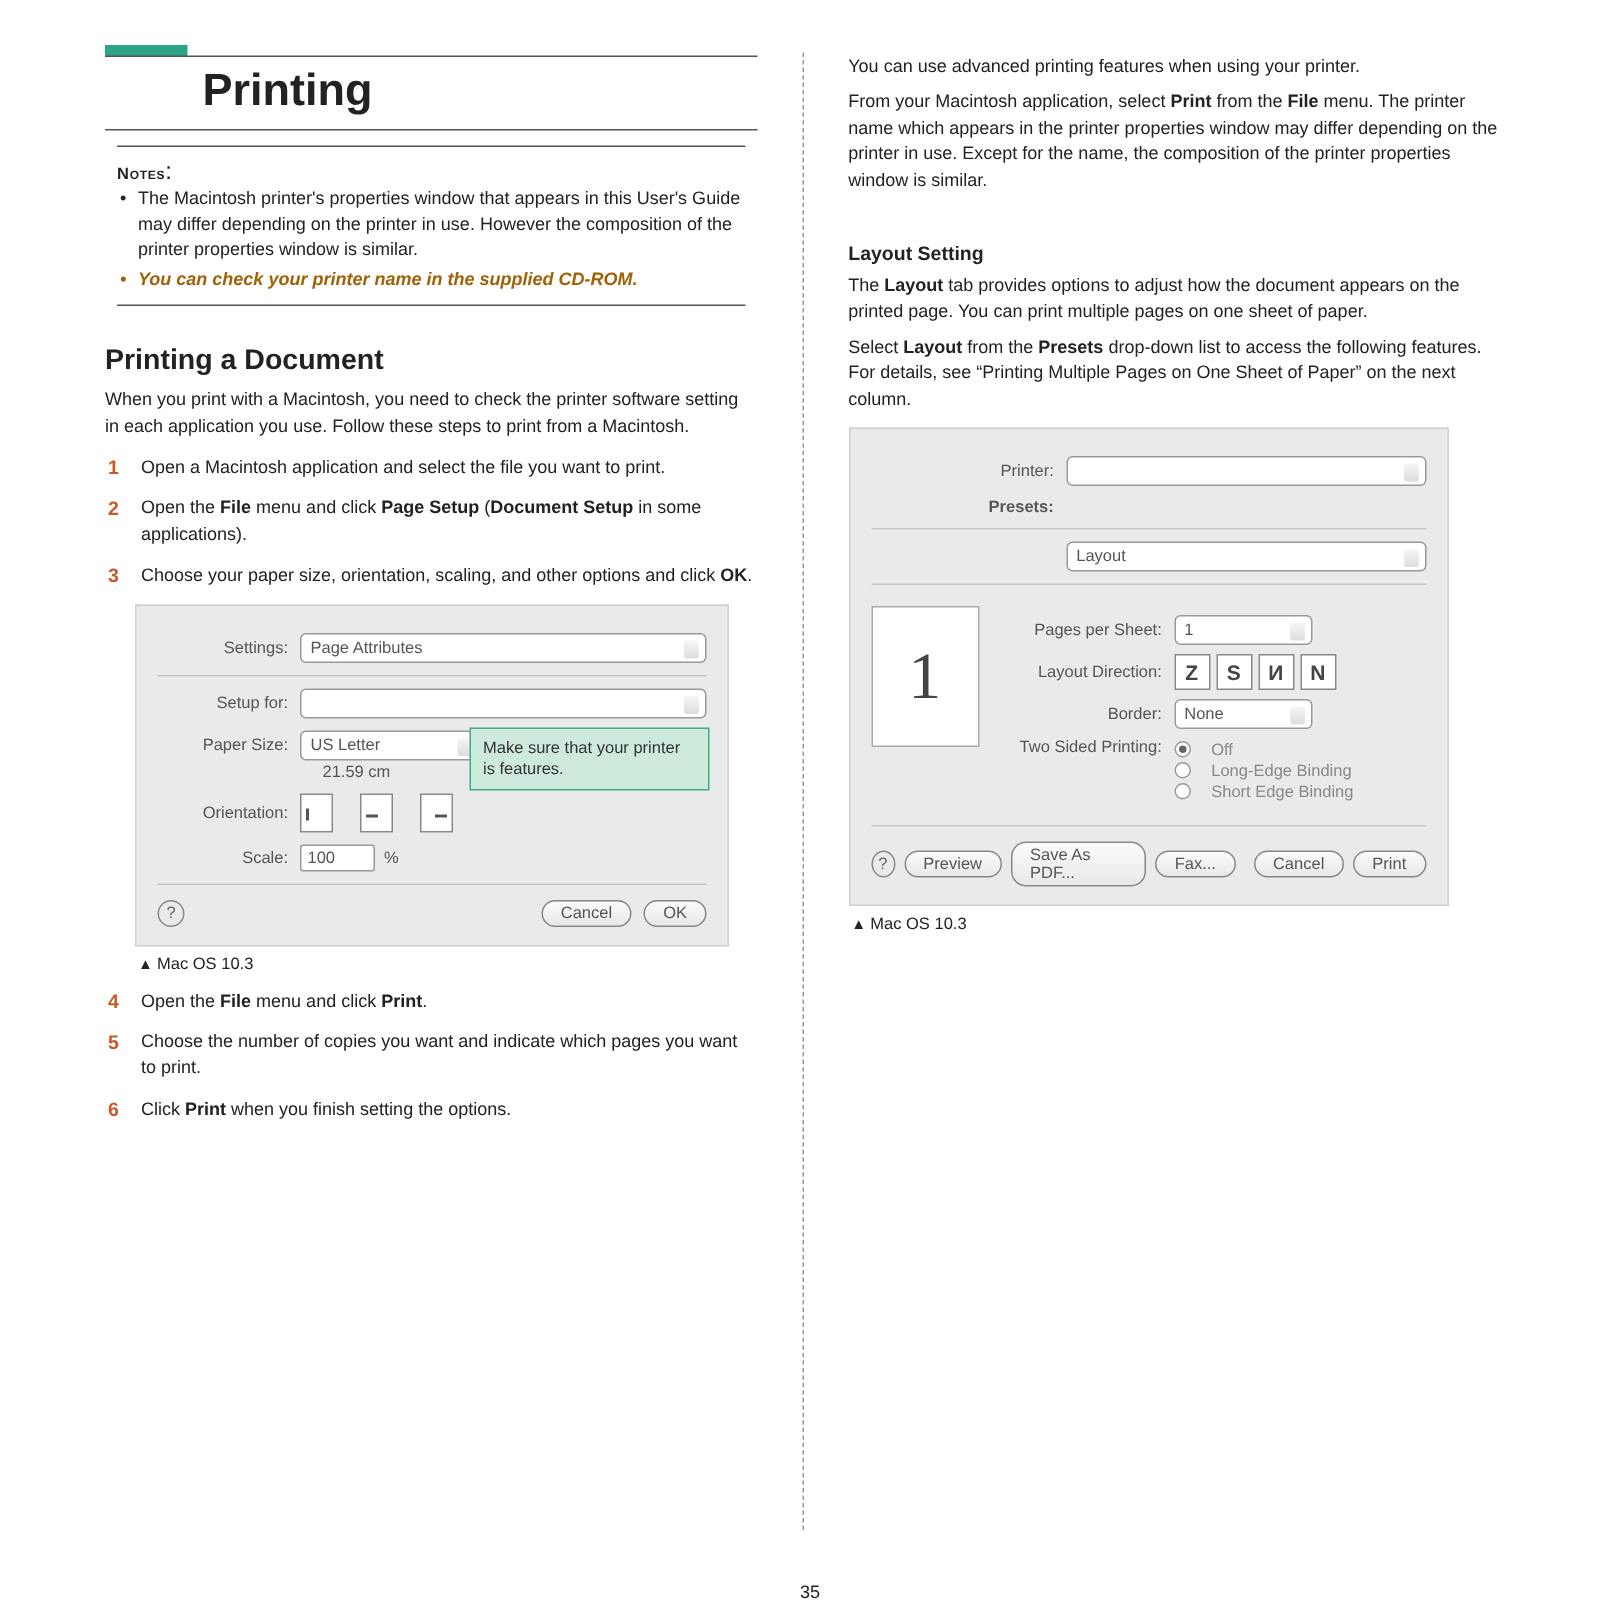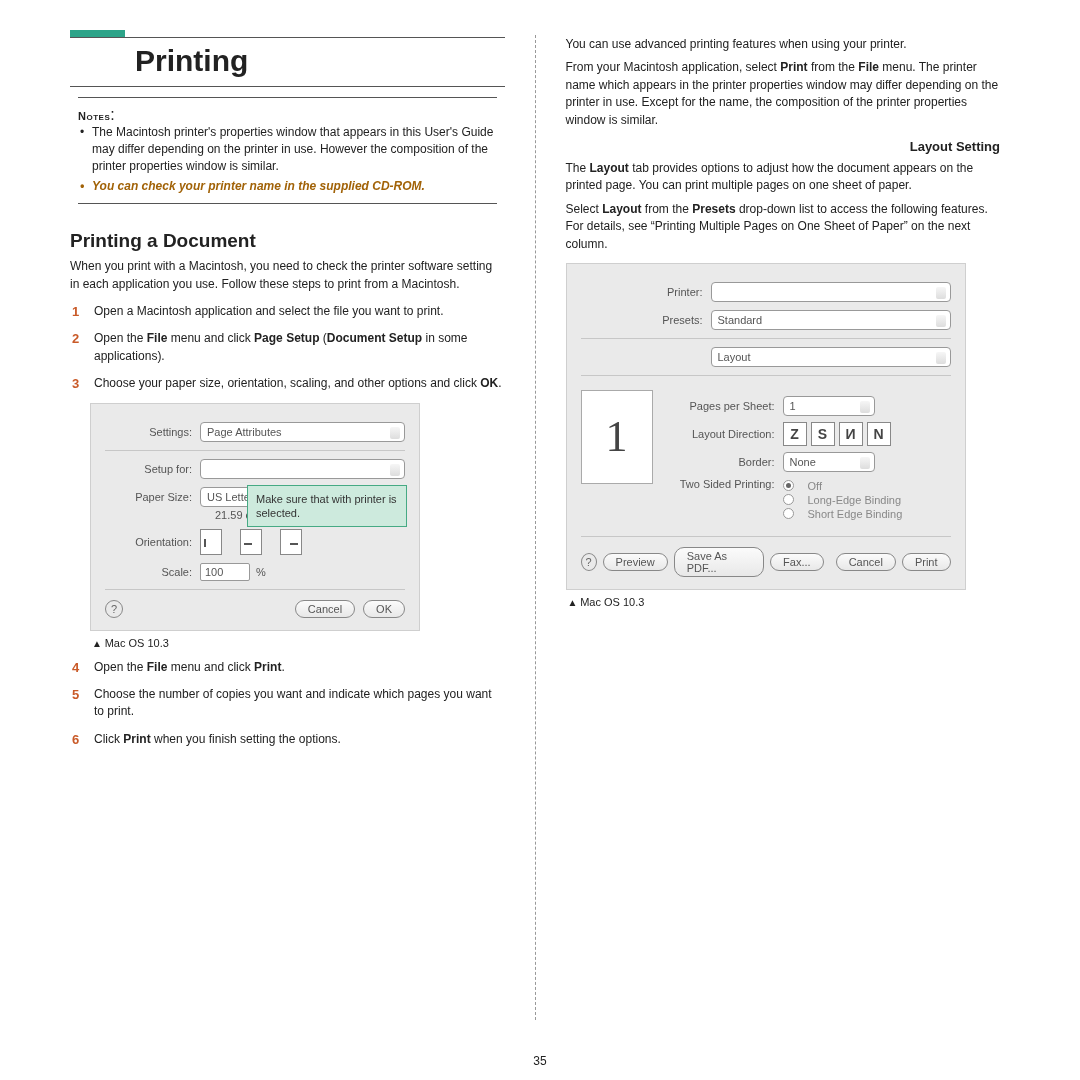--- a/index.html
+++ b/index.html
@@ -29,21 +29,21 @@
     margin: 5px 0 40px 0;
   }
   .accent-bar {
     height: 8px; width: 55px; background: #2da489; margin-bottom: -1px;
   }
   .h-rule { border: none; border-top: 1px solid #555; margin: 0 0 2px 0; }
   .h-rule2 { border: none; border-top: 1px solid #555; margin-bottom: 10px; }
   .h-rule-notes { border: none; border-top: 1px solid #555; margin: 8px 0 8px 0; width: 100%; }
   h1.main { font-size: 30px; font-weight: bold; margin: 6px 0 8px 65px; }
   h2.sect { font-size: 19px; font-weight: bold; margin: 26px 0 6px 0; }
-  h3.sub  { font-size: 13px; font-weight: bold; margin: 10px 0 6px 0; text-align: right; }
+  h3.sub  { font-size: 13px; font-weight: bold; margin: 32px 0 6px 0; }
   p.body  { font-size: 12px; line-height: 1.45; margin: 6px 0; }
   .small-caps { font-variant: small-caps; letter-spacing: 0.5px; font-weight: bold; font-size: 11px; }
   .notes-block { padding: 0 8px 0 8px; }
   .bullets { list-style: none; padding-left: 0; }
   .bullets li { font-size: 12px; line-height: 1.4; padding-left: 14px; position: relative; margin-bottom: 4px; }
   .bullets li::before { content: "•"; position: absolute; left: 2px; }
   .bullets li.em { color: #a16207; font-style: italic; font-weight: bold; }
   ol.steps { list-style: none; counter-reset: step; margin: 10px 0; }
   ol.steps li { font-size: 12px; line-height: 1.45; padding-left: 24px; position: relative; margin-bottom: 10px; }
   ol.steps li::before { counter-increment: step; content: counter(step); position: absolute; left: 2px; top: 0; color: #c95a28; font-weight: bold; font-size: 13px; }
@@ -128,21 +128,21 @@
 
     <h2 class="sect">Printing a Document</h2>
     <p class="body">When you print with a Macintosh, you need to check the printer software setting in each application you use. Follow these steps to print from a Macintosh.</p>
 
     <ol class="steps">
       <li>Open a Macintosh application and select the file you want to print.</li>
       <li><span>Open the </span><b>File</b><span> menu and click </span><b>Page Setup</b><span> (</span><b>Document Setup</b><span> in some applications).</span></li>
       <li><span>Choose your paper size, orientation, scaling, and other options and click </span><b>OK</b><span>.</span></li>
     </ol>
 
-    <div class="shot" style="width:330px;">
+    <div class="shot" style="width:396px;">
       <div class="shot-inner">
         <div class="row">
           <div class="label-col">Settings:</div>
           <div class="sel-box">
               <span>Page Attributes</span>
             </div>
         </div>
         <hr class="shot-sep">
         <div class="row">
           <div class="label-col">Setup for:</div>
@@ -172,21 +172,21 @@
         </div>
         <hr class="shot-sep">
         <div class="shot-footer">
           <div class="help-circ">
               <span>?</span>
             </div>
           <div class="btn-pill">Cancel</div>
           <div class="btn-pill">OK</div>
         </div>
       </div>
-      <div class="tooltip">Make sure that with printer is selected.</div>
+      <div class="tooltip">Make sure that your printer is features.</div>
     </div>
     <div class="caption">Mac OS 10.3</div>
 
     <ol class="steps" style="counter-reset: step 3;">
       <li><span>Open the </span><b>File</b><span> menu and click </span><b>Print</b><span>.</span></li>
       <li>Choose the number of copies you want and indicate which pages you want to print.</li>
       <li><span>Click </span><b>Print</b><span> when you finish setting the options.</span></li>
     </ol>
   </div>
 
@@ -200,24 +200,21 @@
     <p class="body"><span>The </span><b>Layout</b><span> tab provides options to adjust how the document appears on the printed page. You can print multiple pages on one sheet of paper.</span></p>
     <p class="body"><span>Select </span><b>Layout</b><span> from the </span><b>Presets</b><span> drop-down list to access the following features. For details, see “Printing Multiple Pages on One Sheet of Paper” on the next column.</span></p>
 
     <div class="shot" style="width:400px; margin-left:0;">
       <div class="shot-inner">
         <div class="row">
           <div class="label-col" style="width:130px;">Printer:</div>
           <div class="sel-box"></div>
         </div>
         <div class="row">
-          <div class="label-col" style="width:130px;">Presets:</div>
-          <div class="sel-box">
-              <span>Standard</span>
-            </div>
+          <div class="label-col" style="width:130px;font-weight:bold;">Presets:</div>
         </div>
         <hr class="shot-sep">
         <div class="row">
           <div class="label-col" style="width:130px;"></div>
           <div class="sel-box">
               <span>Layout</span>
             </div>
         </div>
         <hr class="shot-sep">
 

